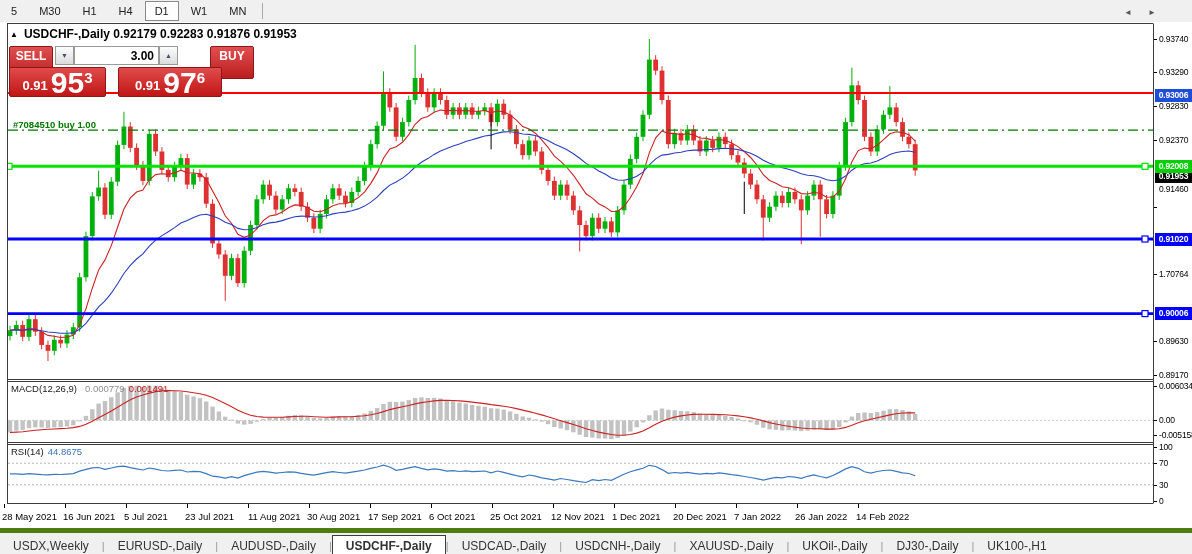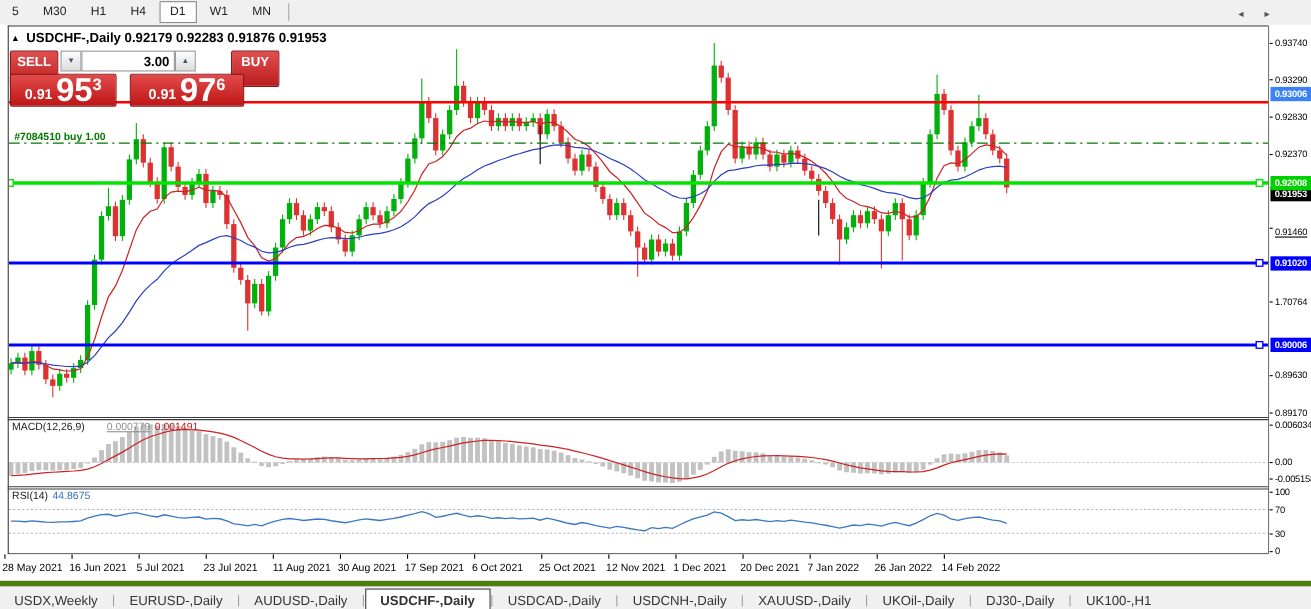--- a/index.html
+++ b/index.html
@@ -12,21 +12,21 @@
     border:1px solid transparent;cursor:default;}
   .tf-btn.active{background:#fdfdfd;border:1px solid #8a8a8a;}
   .tf-sep{width:1px;height:16px;background:#aaa;margin:0 5px;}
   
   .chart-bg{position:absolute;left:0;top:22px;width:1192px;height:506px;background:#fff;}
   svg.chart{position:absolute;left:6px;top:23px;}
   .chart-header{position:absolute;left:10px;top:27px;font-size:12px;font-weight:700;color:#000;}
   .chart-header .tri{font-size:8px;position:relative;top:-1px;margin-right:6px;}
   .order-label{position:absolute;left:13px;top:119px;font-size:9.5px;font-weight:700;color:#007800;}
   .macd-label{position:absolute;left:11px;top:383px;font-size:9.5px;color:#1a1a1a;}
-  .macd-label .v1{color:#8f8f8f;margin-left:20px;text-decoration:underline;}
+  .macd-label .v1{color:#8f8f8f;margin-left:8px;}
   .macd-label .v2{color:#c02020;margin-left:4px;}
   .rsi-label{position:absolute;left:11px;top:446px;font-size:9.5px;color:#1a1a1a;}
   .rsi-label .v1{color:#3a72b8;margin-left:4px;}
   
   .trade-panel{position:absolute;left:0;top:0;}
   .tp-btn{position:absolute;height:33px;border:1px solid #8e1616;border-radius:2px;color:#fff;
     font-size:12px;font-weight:700;text-align:center;line-height:19px;
     background:linear-gradient(#e05050,#bb1d1d);cursor:pointer;box-sizing:border-box;}
   .spin{position:absolute;width:19px;height:19px;background:linear-gradient(#fcfcfc,#dcdcdc);
     border:1px solid #9a9a9a;box-sizing:border-box;text-align:center;line-height:17px;
@@ -584,29 +584,29 @@
   <div class="price-axis" id="price-axis">
       <div class="ax-tick" style="top: 16.0012px;"></div>
       <div class="ax-label" style="top: 11.0012px;">0.93740</div>
       <div class="ax-tick" style="top: 49.0922px;"></div>
       <div class="ax-label" style="top: 44.0922px;">0.93290</div>
       <div class="ax-tick" style="top: 82.9186px;"></div>
       <div class="ax-label" style="top: 77.9186px;">0.92830</div>
       <div class="ax-tick" style="top: 116.745px;"></div>
       <div class="ax-label" style="top: 111.745px;">0.92370</div>
       <div class="ax-tick" style="top: 183.662px;"></div>
-      <div class="ax-label" style="top: 183px; text-decoration: underline;">0.91460</div>
+      <div class="ax-label" style="top: 161px;">0.91460</div>
       <div class="ax-tick" style="top: 251.315px;"></div>
       <div class="ax-label" style="top: 246.315px;">1.70764</div>
       <div class="ax-tick" style="top: 318.232px;"></div>
       <div class="ax-label" style="top: 313.232px;">0.89630</div>
       <div class="ax-tick" style="top: 352.059px;"></div>
       <div class="ax-label" style="top: 347.059px;">0.89170</div>
       <div class="ax-badge" style="top: 146.909px; background: rgb(0, 0, 0);">0.91953</div>
-      <div class="ax-badge" style="top: 56px; background: #3b82f6;">0.93006</div>
+      <div class="ax-badge" style="top: 66px; background: #1d4ed8;">0.93006</div>
       <div class="ax-badge" style="top: 136.865px; background: rgb(0, 208, 0);">0.92008</div>
       <div class="ax-badge" style="top: 209.518px; background: rgb(0, 0, 255);">0.91020</div>
       <div class="ax-badge" style="top: 284.083px; background: rgb(0, 0, 255);">0.90006</div>
       <div class="ax-tick" style="top: 363px;"></div>
       <div class="ax-label" style="top: 358px;">0.006034</div>
       <div class="ax-tick" style="top: 397.395px;"></div>
       <div class="ax-label" style="top: 392.395px;">0.00</div>
       <div class="ax-tick" style="top: 412px;"></div>
       <div class="ax-label" style="top: 407px;">-0.005158</div>
       <div class="ax-tick" style="top: 424px;"></div>

